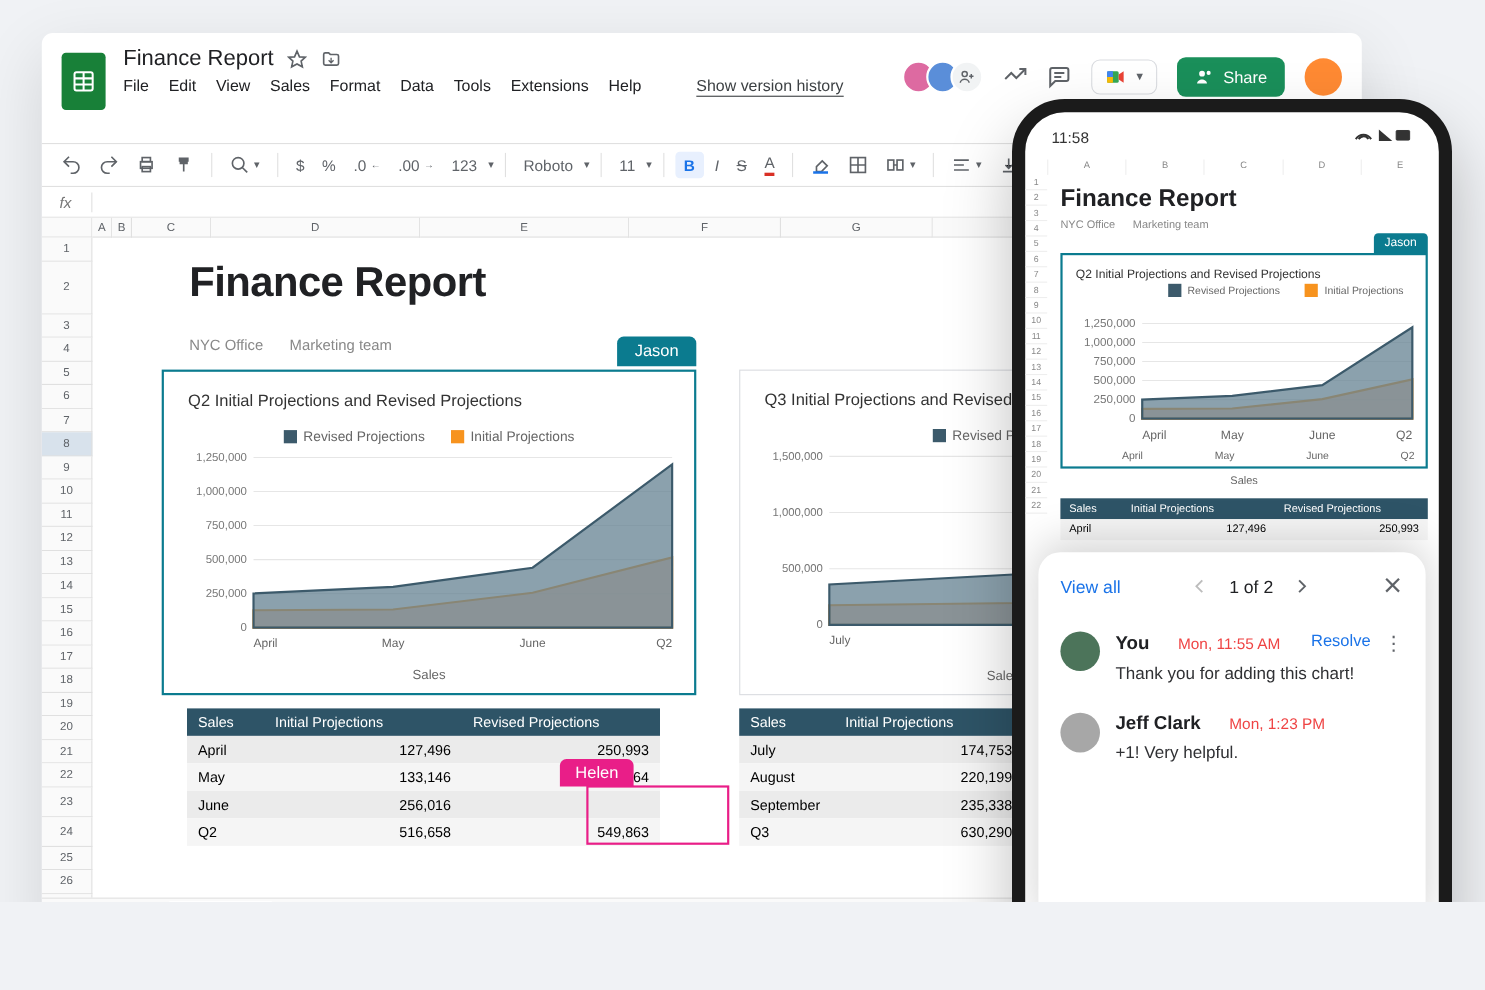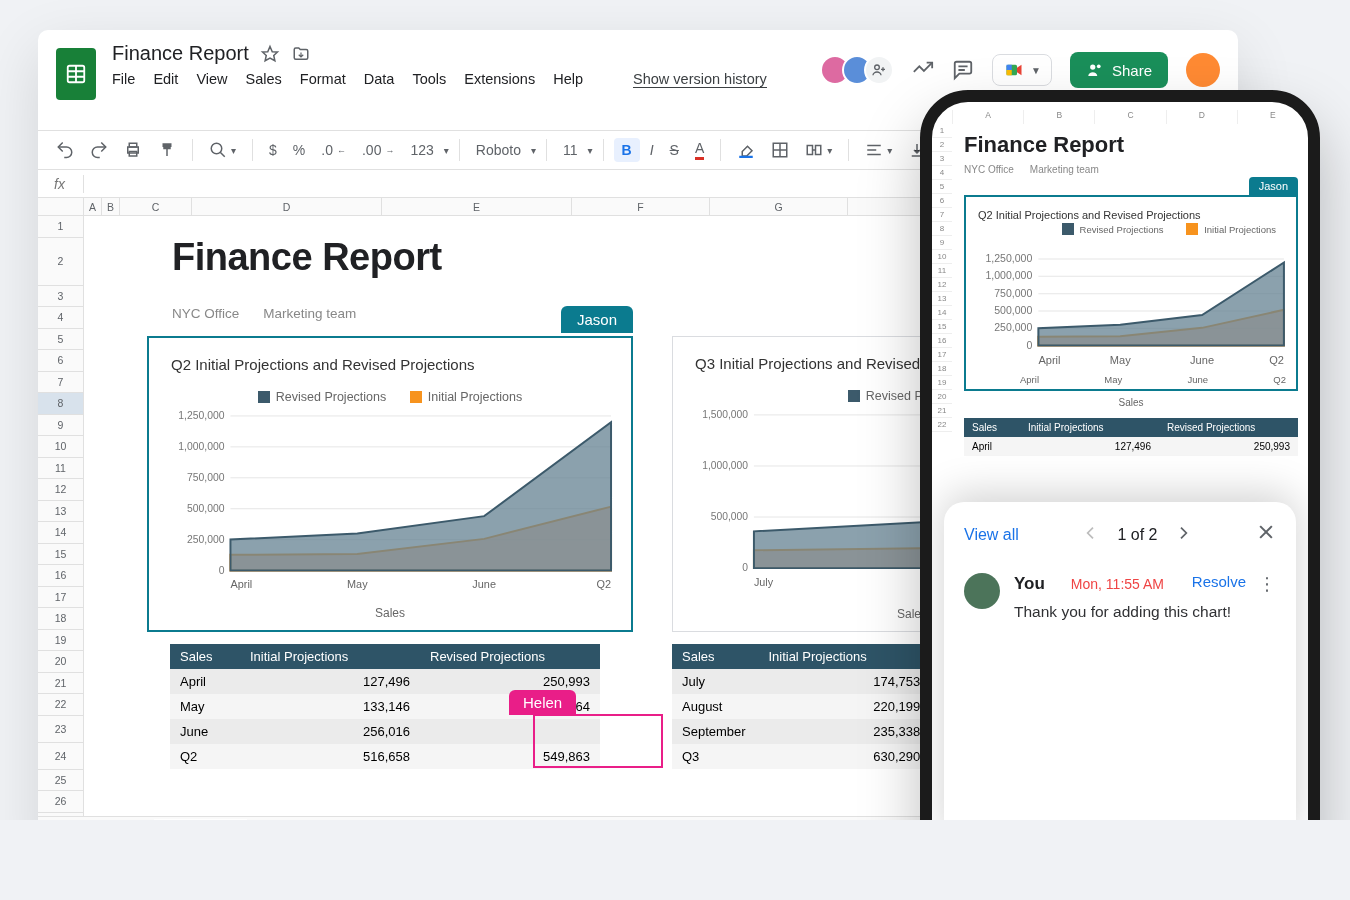--- a/index.html
+++ b/index.html
@@ -531,20 +531,29 @@
           <span class="chev">▾</span>
         </span>
       <span class="tabbtn">
           <span>Sheet3</span>
           <span class="chev">▾</span>
         </span>
     </div>
   </div>
 
   <div class="phone">
+    <div class="ph-status">
+      <span>11:58</span>
+      <span><svg width="54" height="14" viewBox="0 0 60 16" fill="#333">
+            <path d="M2 12c4-6 12-6 16 0" fill="none" stroke="#333" stroke-width="2"></path>
+            <path d="M5 12c3-4 8-4 10 0" fill="none" stroke="#333" stroke-width="2"></path>
+            <polygon points="26 14 26 2 40 14"></polygon>
+            <rect x="44" y="3" width="14" height="10" rx="1" stroke="#333" fill="#333"></rect>
+          </svg></span>
+    </div>
     <div style="position:relative;height:380px">
       <div class="ph-cols">
         <div>A</div>
           <div>B</div>
           <div>C</div>
           <div>D</div>
           <div>E</div>
       </div>
       <div class="ph-rows" id="phrows">
           <div>1</div>
@@ -655,15 +664,22 @@
           <div style="display:flex;align-items:center;justify-content:space-between">
             <div><span class="nm">You</span><span class="tm">Mon, 11:55 AM</span></div>
             <div style="display:flex;align-items:flex-start">
                 <span class="resolve">Resolve</span>
                 <span class="dots">⋮</span>
               </div>
           </div>
           <div class="body">Thank you for adding this chart!</div>
         </div>
       </div>
+      <div class="cmt">
+        <div class="cav b"></div>
+        <div class="crest">
+          <div><span class="nm">Jeff Clark</span><span class="tm">Mon, 1:23 PM</span></div>
+          <div class="body">+1! Very helpful.</div>
+        </div>
+      </div>
     </div>
   </div>
 </div>
 
 </body></html>

